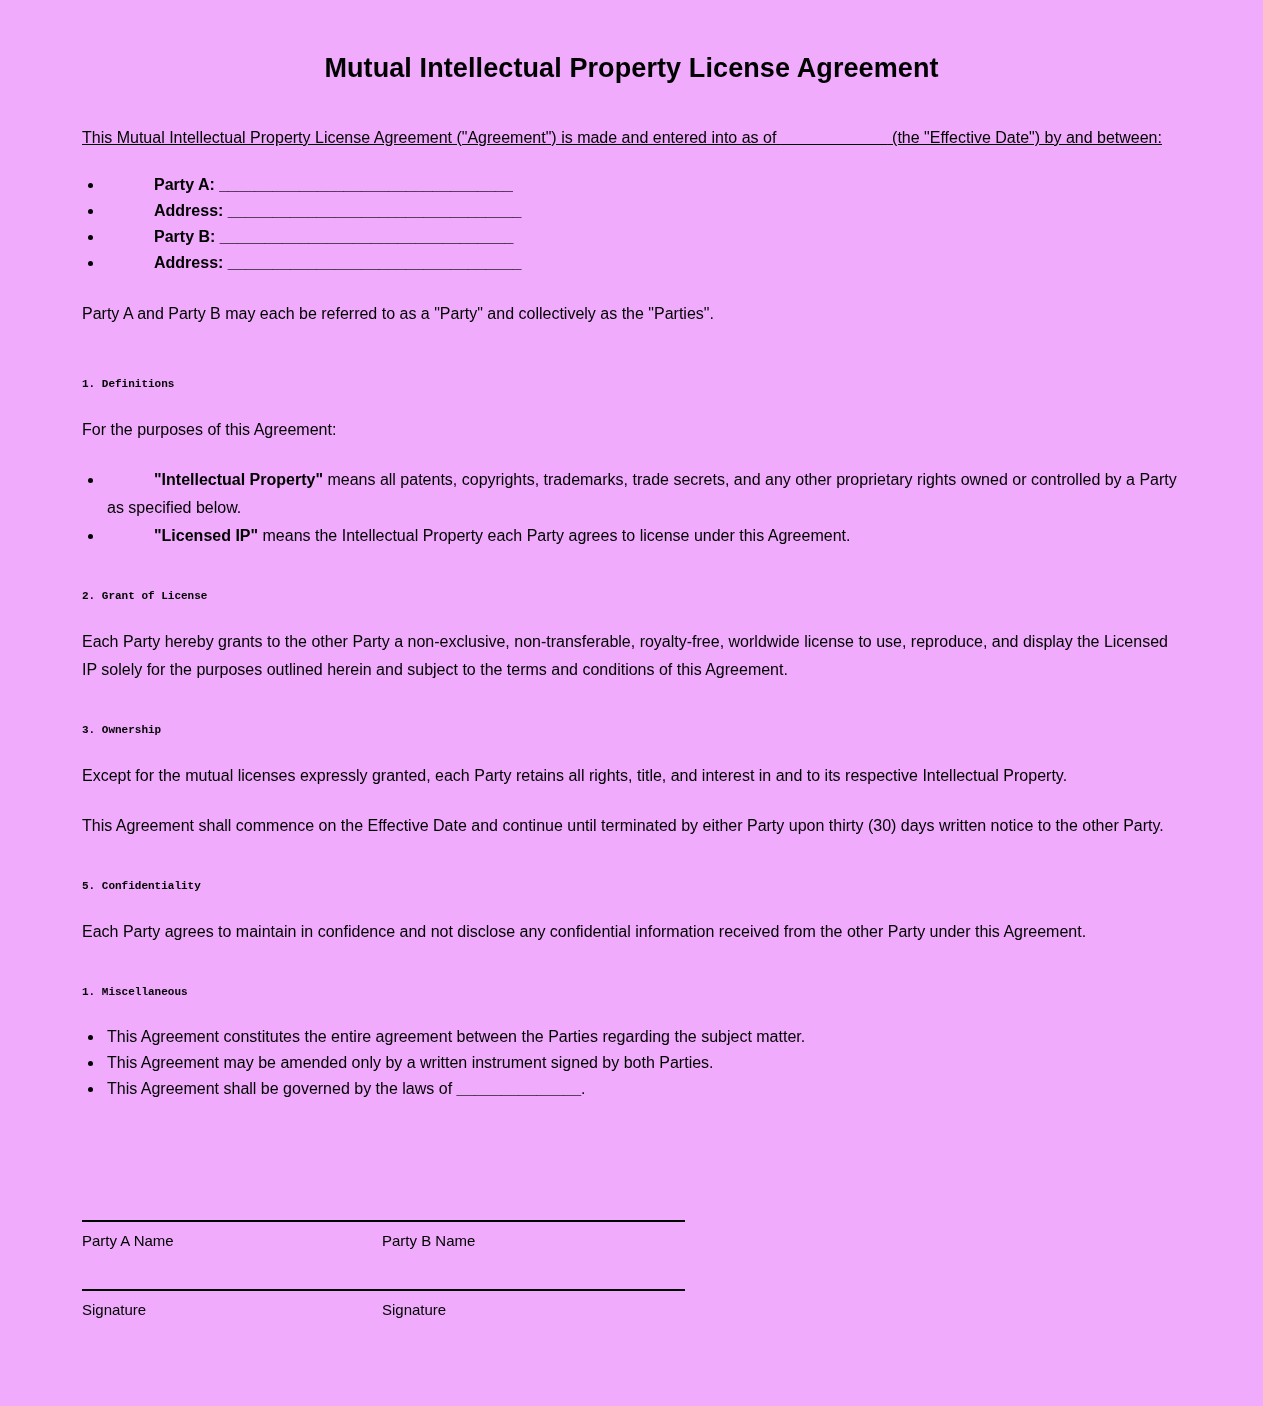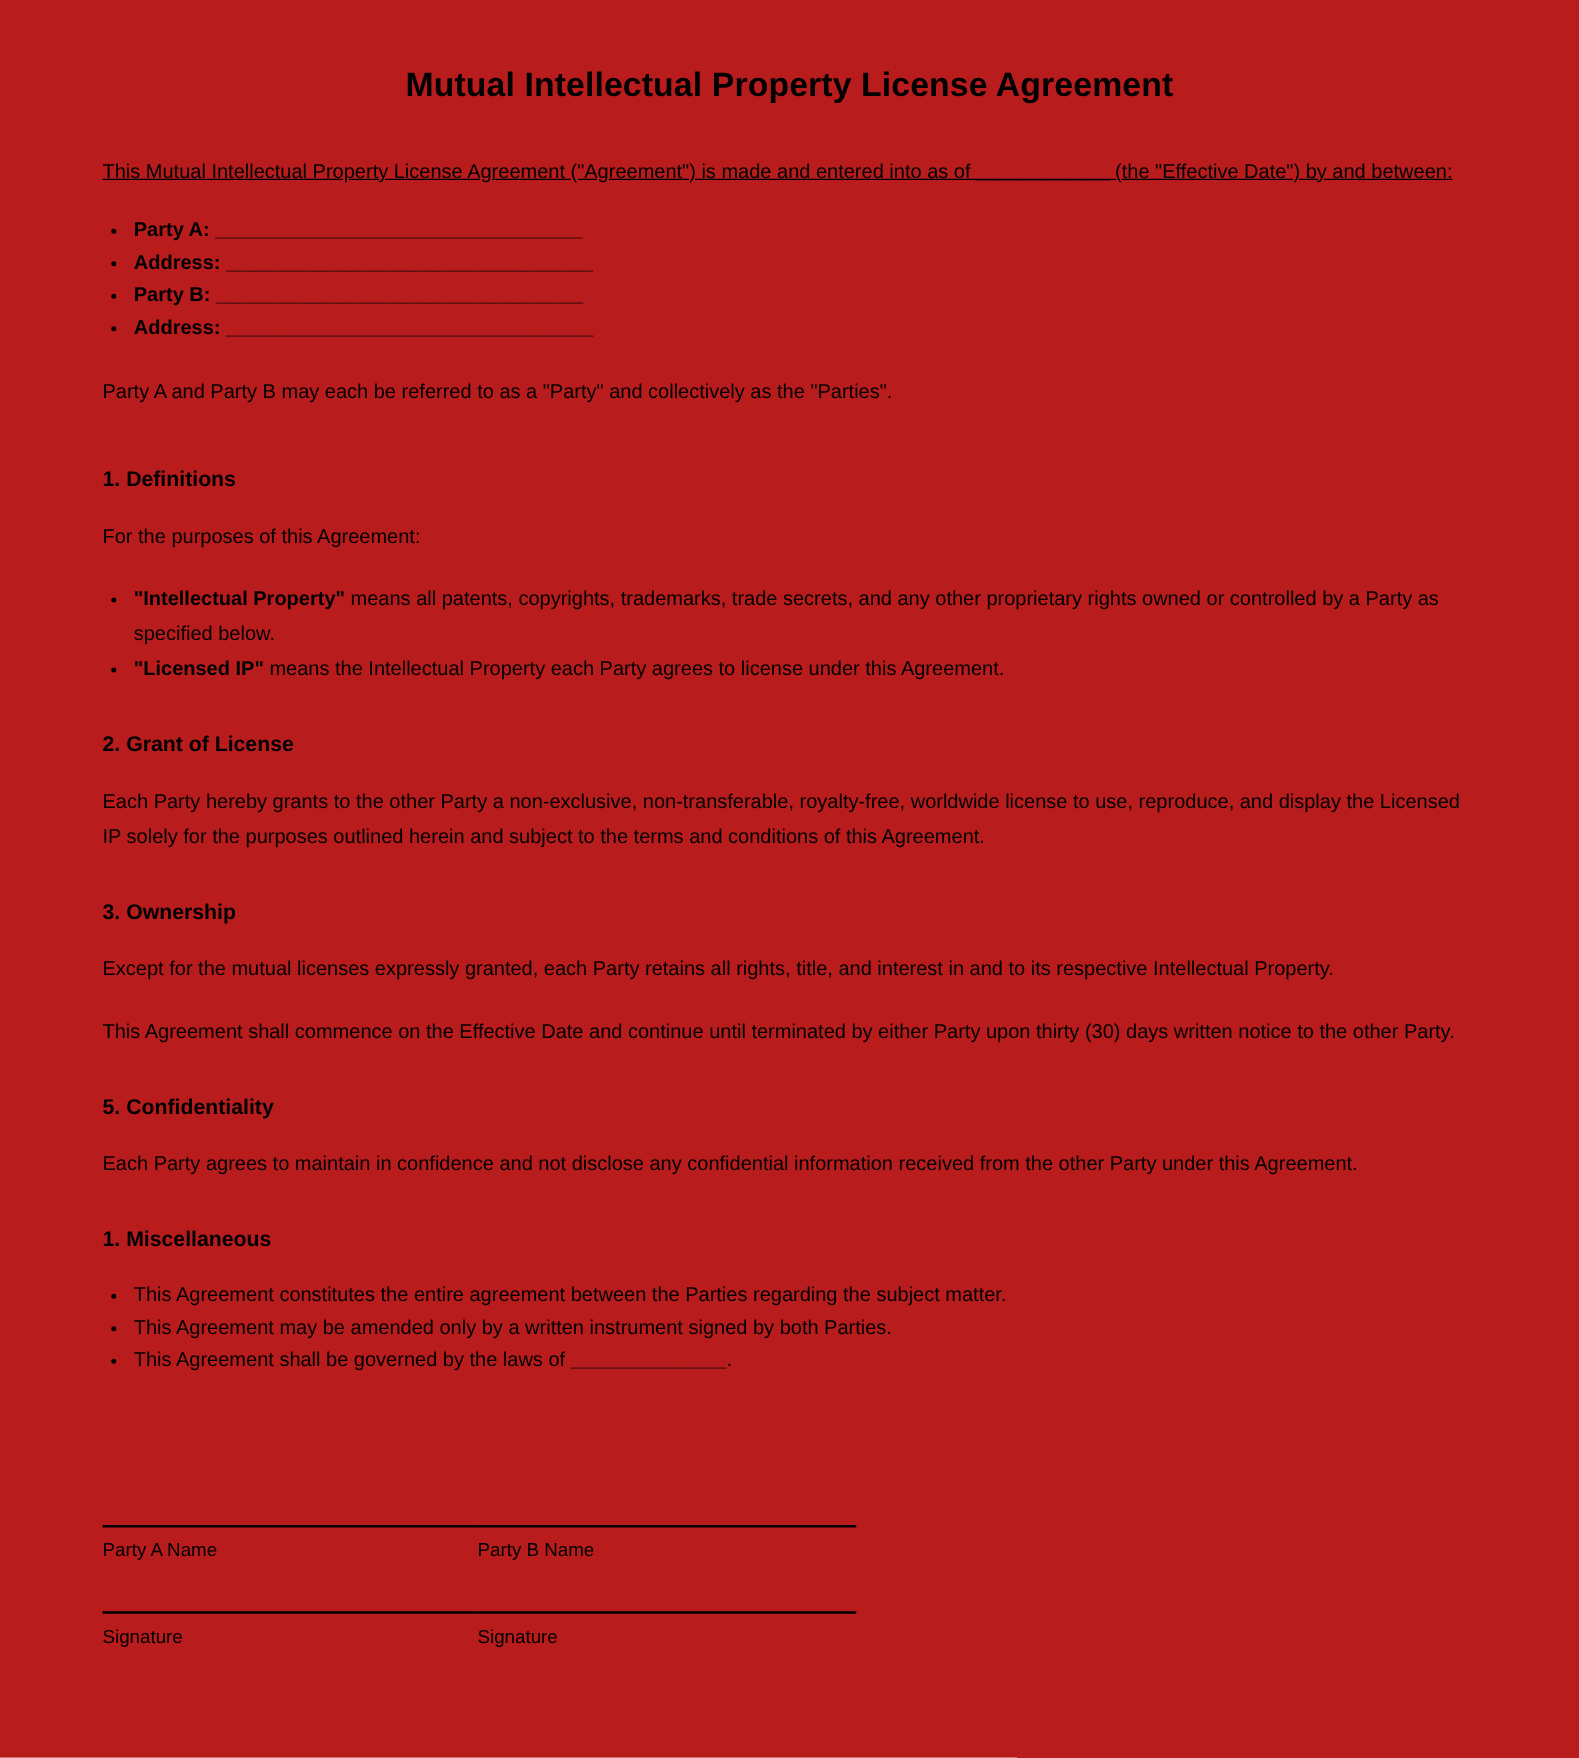--- a/index.html
+++ b/index.html
@@ -13,21 +13,21 @@
     min-height: 1406px;
     font-family: "Liberation Sans", sans-serif;
     color: #000000;
     -webkit-font-smoothing: antialiased;
   }
   .page {
     width: 1263px;
     min-height: 1406px;
     box-sizing: border-box;
     padding: 52px 82px 0 82px;
-    background: #b91c1c;
+    background: #f0abfc;
   }
   .doc-title {
     text-align: center;
     font-size: 27px;
     font-weight: bold;
     line-height: 1.25;
     margin: 0 0 38px 0;
     letter-spacing: 0.1px;
   }
   p.body-text {
@@ -65,35 +65,37 @@
   ul.misc-list {
     margin-top: 14px;
   }
   ul.misc-list > li {
     line-height: 26px;
   }
   ul.definitions-list {
     margin-top: 14px;
   }
   h2.section-heading {
-    font-size: 17px;
+    font-size: 11px;
     font-weight: bold;
     line-height: 24px;
     margin: 34px 0 20px 0;
+    font-family: Liberation Mono, monospace;
   }
   h2.section-heading.first {
     margin-top: 44px;
   }
   .blank {
     font-weight: bold;
     letter-spacing: 0px;
     white-space: pre;
   }
   .bold {
     font-weight: bold;
+    margin-left: 47px;
   }
   .normal {
     font-weight: normal;
   }
   .signature-area {
     margin-top: 118px;
     display: flex;
     align-items: flex-start;
   }
   .sig-col {

